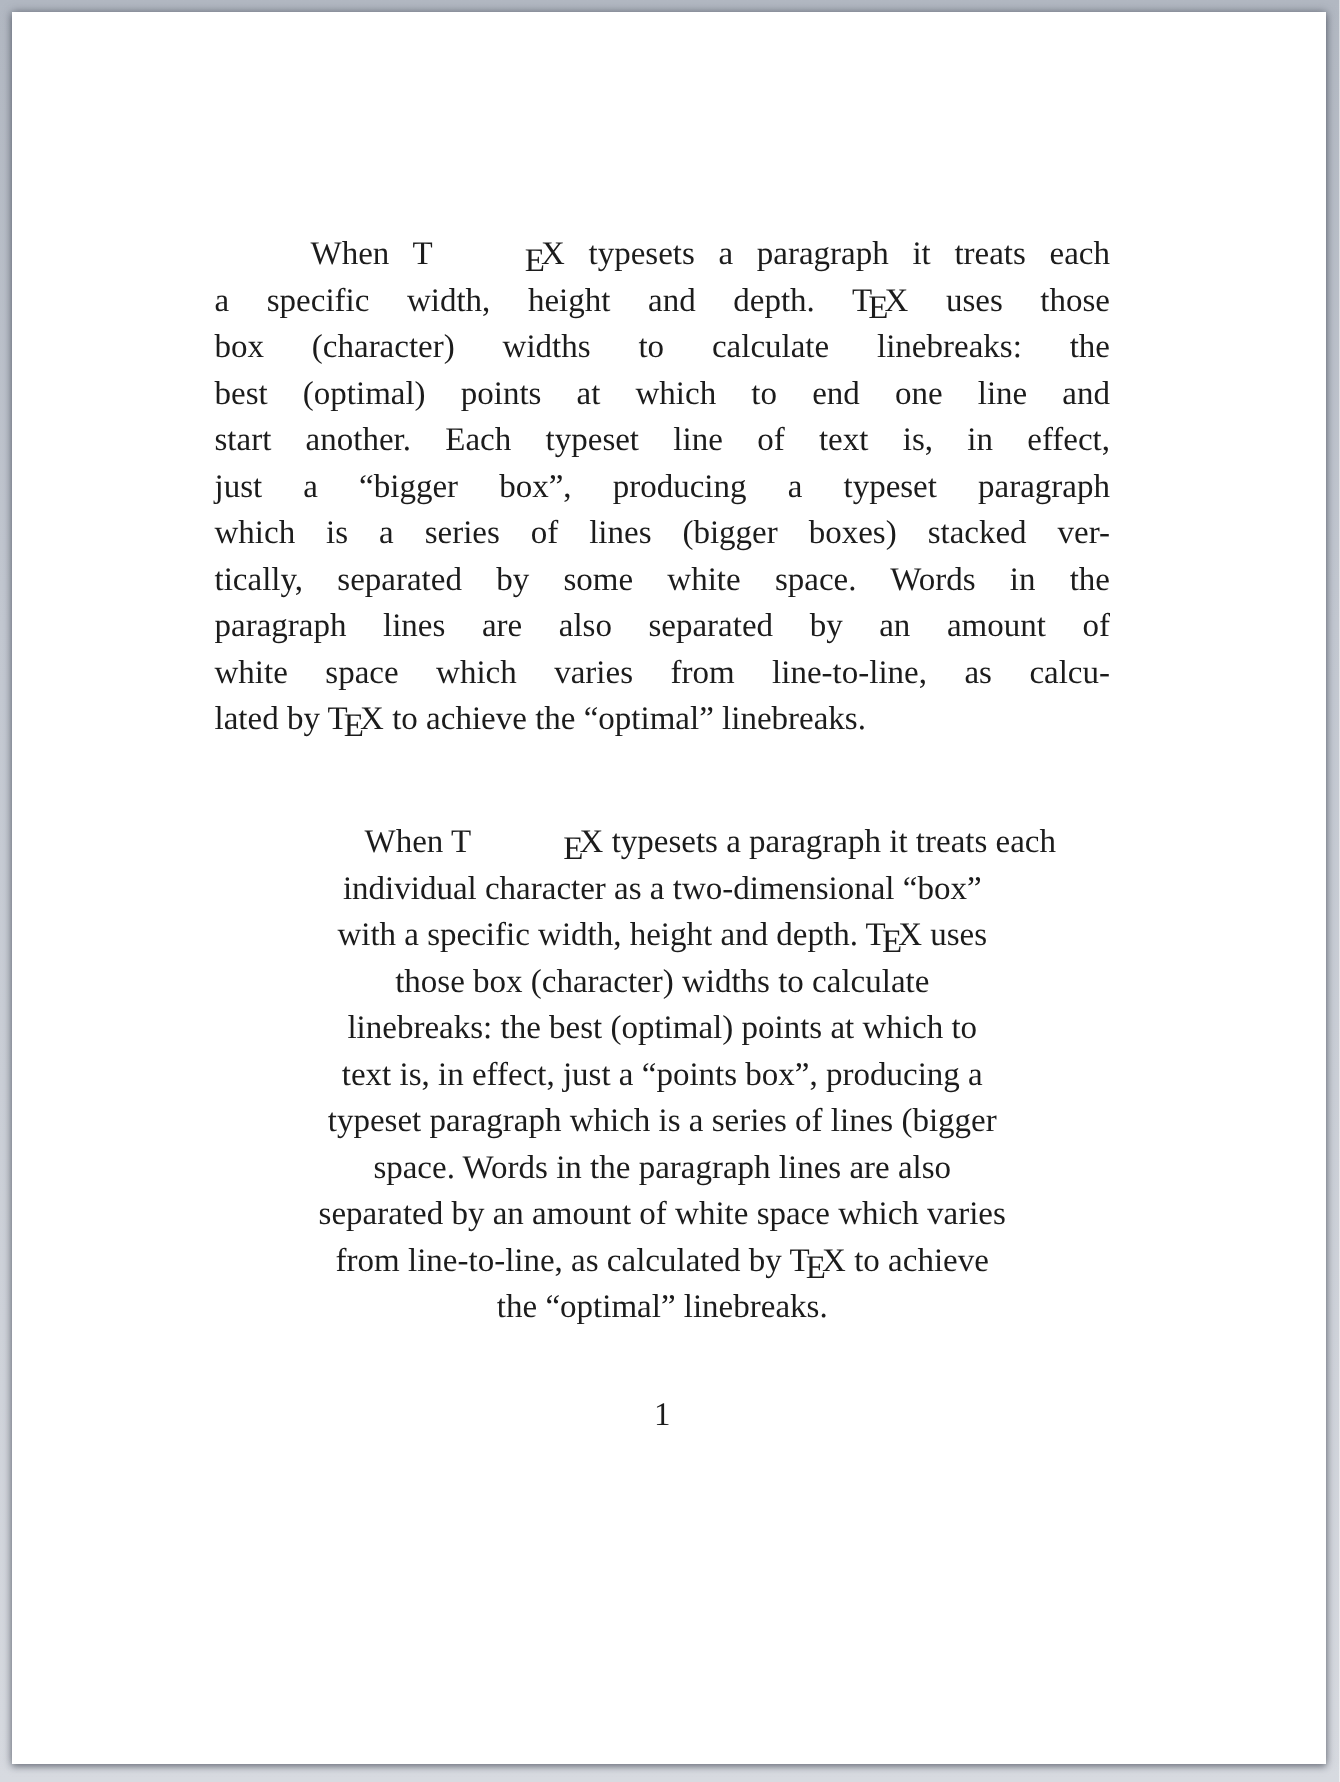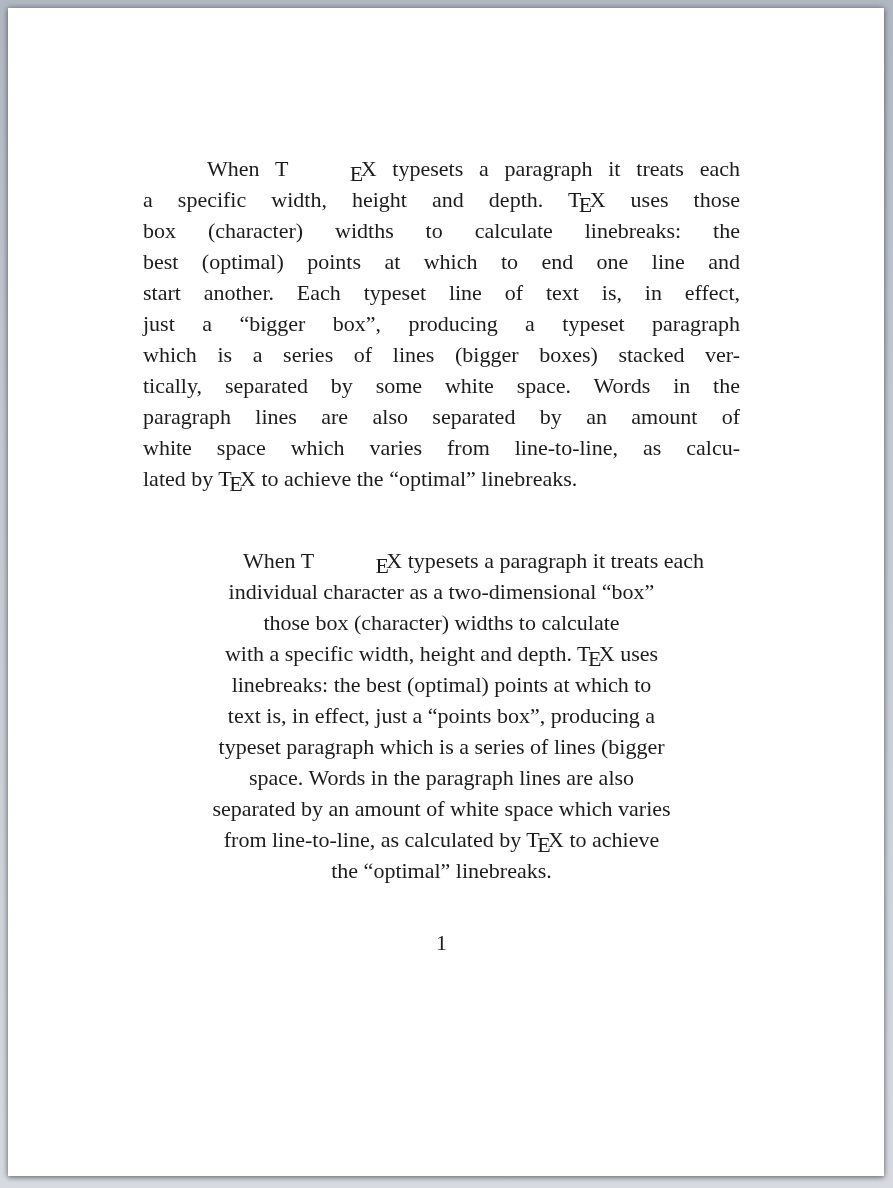--- a/index.html
+++ b/index.html
@@ -68,22 +68,22 @@
           <div class="line">just a “bigger box”, producing a typeset paragraph</div>
           <div class="line">which is a series of lines (bigger boxes) stacked ver-</div>
           <div class="line">tically, separated by some white space. Words in the</div>
           <div class="line">paragraph lines are also separated by an amount of</div>
           <div class="line">white space which varies from line-to-line, as calcu-</div>
           <div class="line last">lated by <span class="tex-logo">T<span class="tex-e">E</span>X</span> to achieve the “optimal” linebreaks.</div>
         </div>
       <div class="paragraph align-center">
           <div class="line first">When <span class="tex-logo">T<span class="tex-e">E</span>X</span> typesets a paragraph it treats each</div>
           <div class="line">individual character as a two-dimensional “box”</div>
+          <div class="line">with a specific width, height and depth. <span class="tex-logo">T<span class="tex-e">E</span>X</span> uses</div>
           <div class="line">those box (character) widths to calculate</div>
-          <div class="line">with a specific width, height and depth. <span class="tex-logo">T<span class="tex-e">E</span>X</span> uses</div>
           <div class="line">linebreaks: the best (optimal) points at which to</div>
           <div class="line">text is, in effect, just a “points box”, producing a</div>
           <div class="line">typeset paragraph which is a series of lines (bigger</div>
           <div class="line">space. Words in the paragraph lines are also</div>
           <div class="line">separated by an amount of white space which varies</div>
           <div class="line">from line-to-line, as calculated by <span class="tex-logo">T<span class="tex-e">E</span>X</span> to achieve</div>
           <div class="line last">the “optimal” linebreaks.</div>
         </div>
       <div class="page-number">1</div>
     </div>

